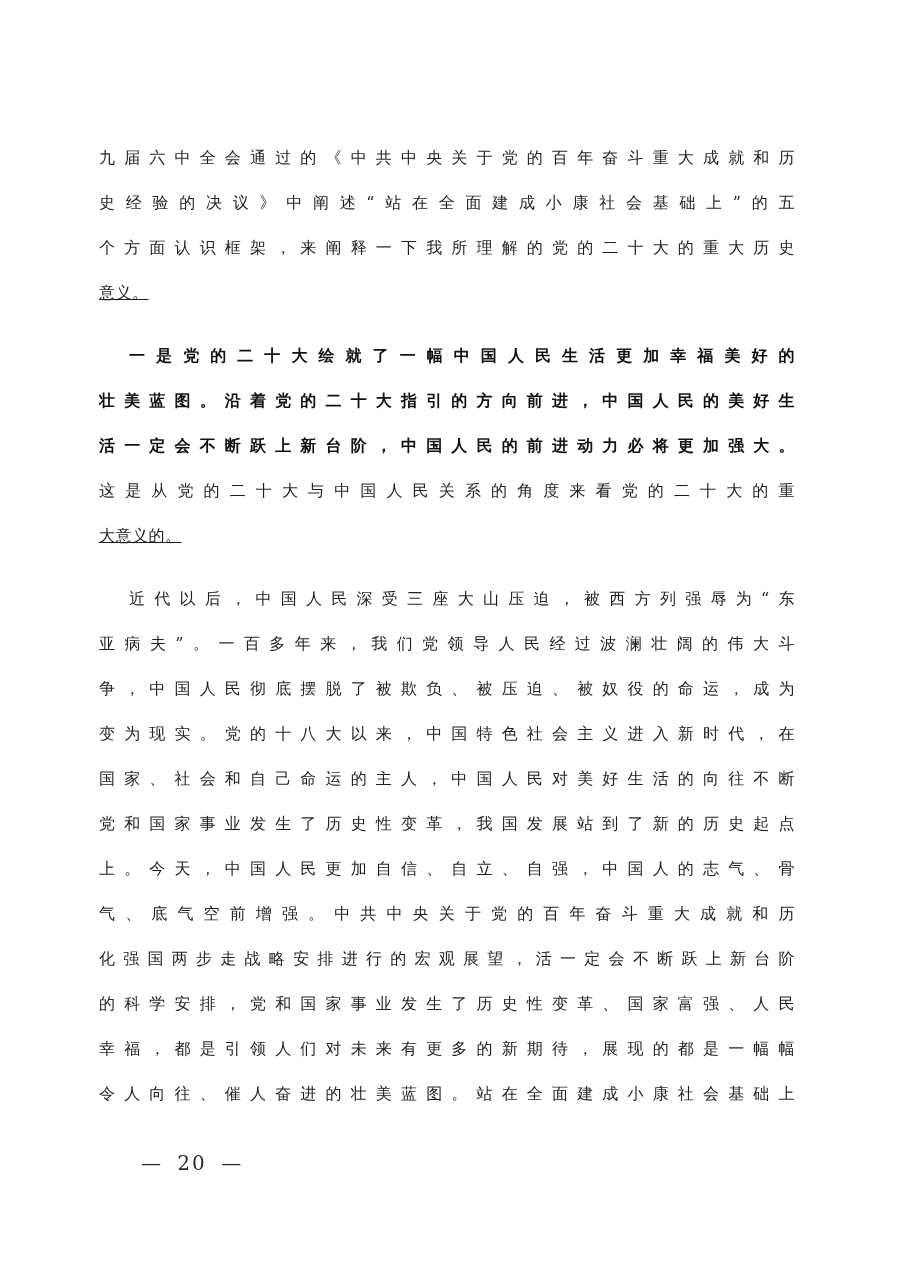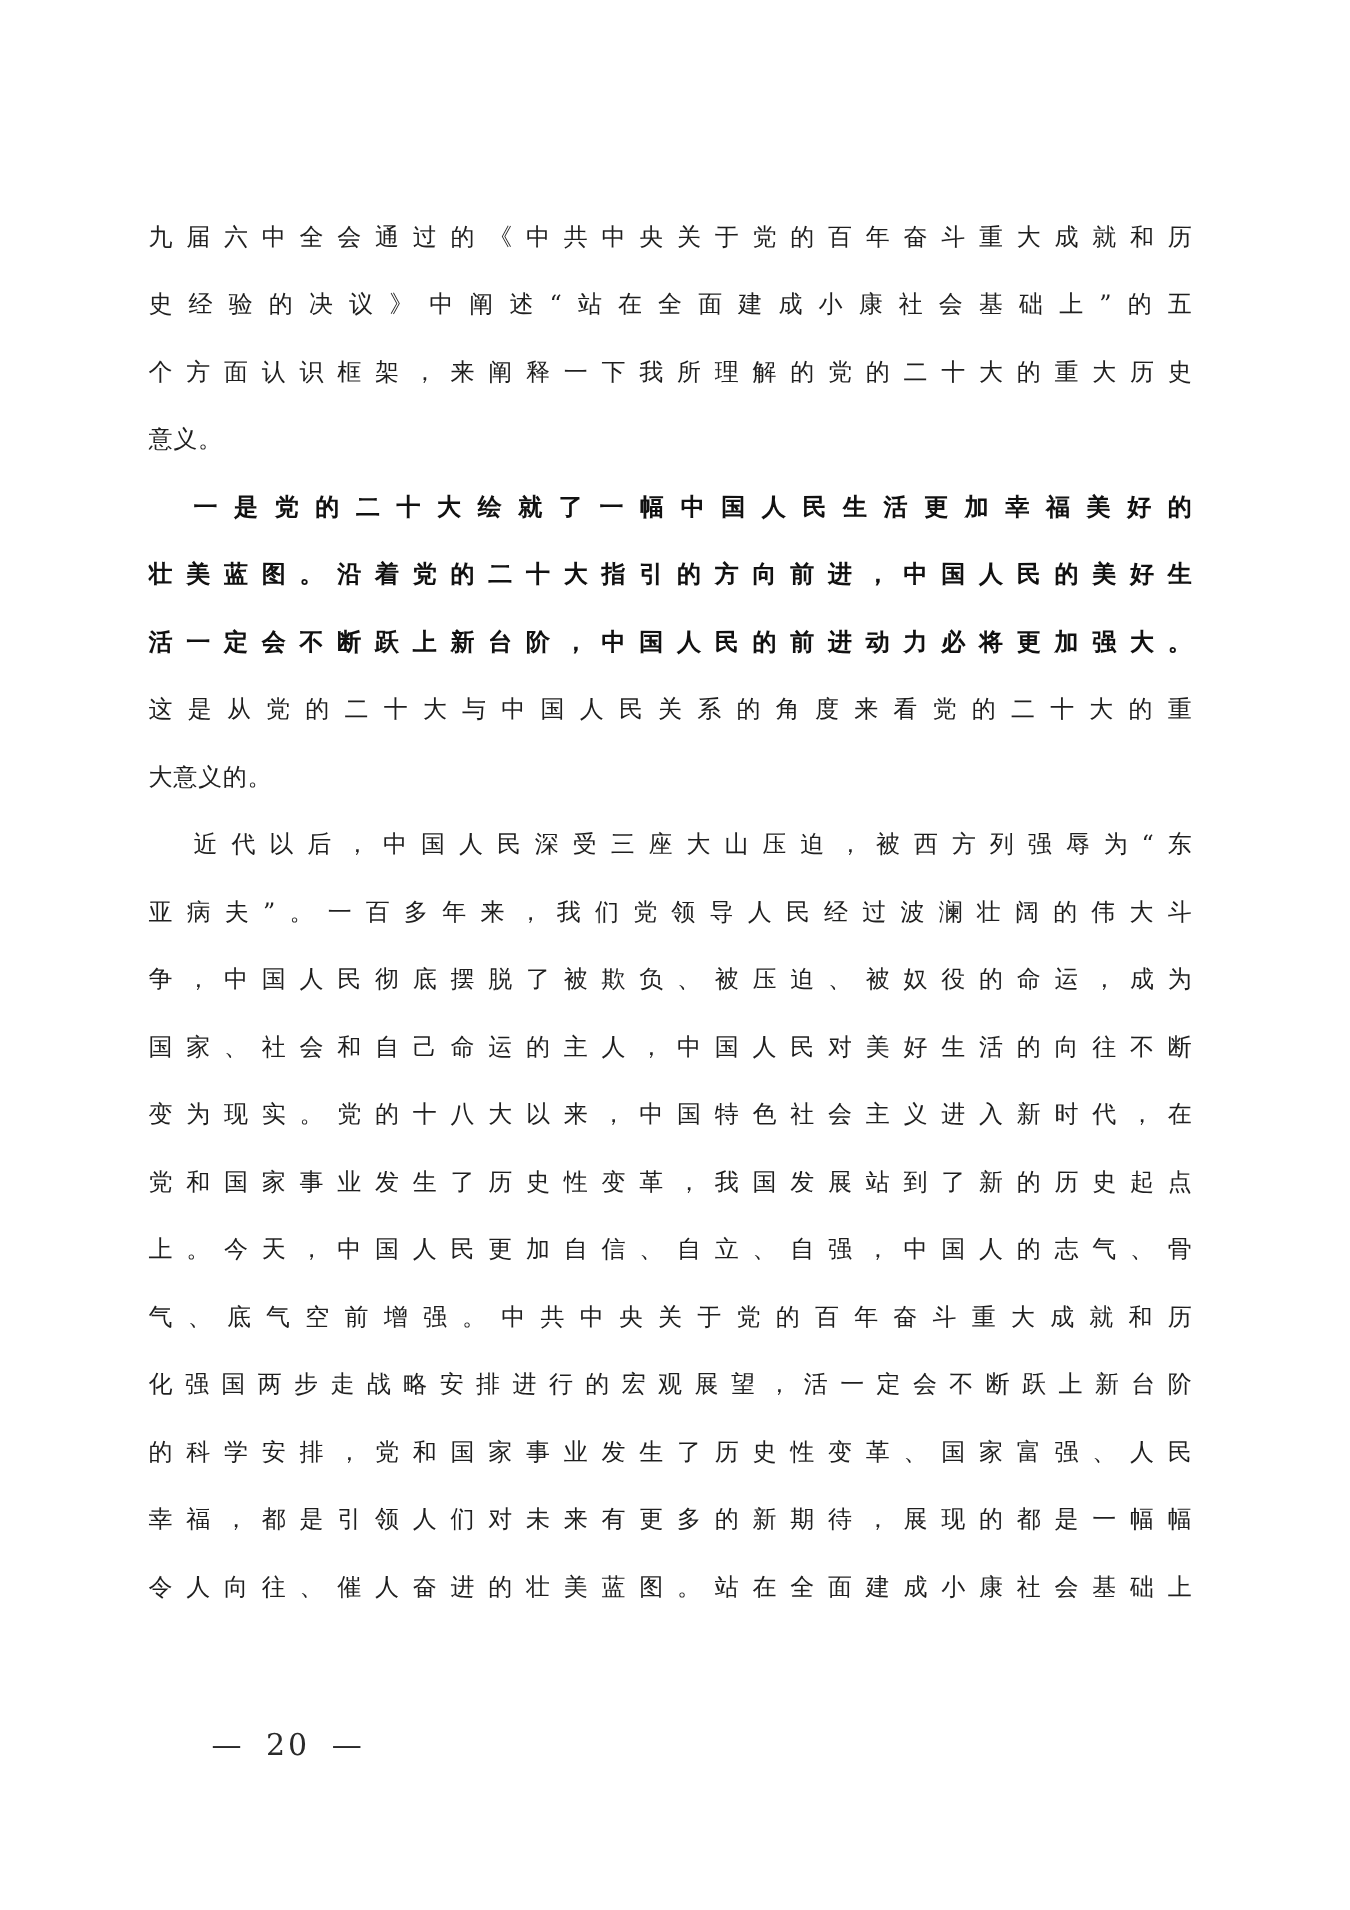--- a/index.html
+++ b/index.html
@@ -36,23 +36,25 @@
     color: #1f1f1f;
     text-align: justify;
     text-align-last: justify;
     text-justify: inter-ideograph;
     white-space: normal;
     overflow: hidden;
     letter-spacing: 0.5px;
   }
   .line.end {
     text-align-last: left;
+    text-decoration: underline;
   }
   .line.indent {
     text-indent: 30px;
+    margin-top: 18px;
   }
   .line.bold {
     font-weight: 700;
     color: #111111;
   }
   .footer {
     position: absolute;
     left: 141px;
     top: 1147px;
     height: 32px;
@@ -74,22 +76,22 @@
     <div class="line">个方面认识框架，来阐释一下我所理解的党的二十大的重大历史</div>
     <div class="line end">意义。</div>
     <div class="line bold indent">一是党的二十大绘就了一幅中国人民生活更加幸福美好的</div>
     <div class="line bold">壮美蓝图。沿着党的二十大指引的方向前进，中国人民的美好生</div>
     <div class="line bold">活一定会不断跃上新台阶，中国人民的前进动力必将更加强大。</div>
     <div class="line">这是从党的二十大与中国人民关系的角度来看党的二十大的重</div>
     <div class="line end">大意义的。</div>
     <div class="line indent">近代以后，中国人民深受三座大山压迫，被西方列强辱为“东</div>
     <div class="line">亚病夫”。一百多年来，我们党领导人民经过波澜壮阔的伟大斗</div>
     <div class="line">争，中国人民彻底摆脱了被欺负、被压迫、被奴役的命运，成为</div>
+    <div class="line">变为现实。党的十八大以来，中国特色社会主义进入新时代，在</div>
     <div class="line">国家、社会和自己命运的主人，中国人民对美好生活的向往不断</div>
-    <div class="line">变为现实。党的十八大以来，中国特色社会主义进入新时代，在</div>
     <div class="line">党和国家事业发生了历史性变革，我国发展站到了新的历史起点</div>
     <div class="line">上。今天，中国人民更加自信、自立、自强，中国人的志气、骨</div>
     <div class="line">气、底气空前增强。中共中央关于党的百年奋斗重大成就和历</div>
     <div class="line">化强国两步走战略安排进行的宏观展望，活一定会不断跃上新台阶</div>
     <div class="line">的科学安排，党和国家事业发生了历史性变革、国家富强、人民</div>
     <div class="line">幸福，都是引领人们对未来有更多的新期待，展现的都是一幅幅</div>
     <div class="line">令人向往、催人奋进的壮美蓝图。站在全面建成小康社会基础上</div>
   </div>
 
   <div class="footer">— 20 —</div>

